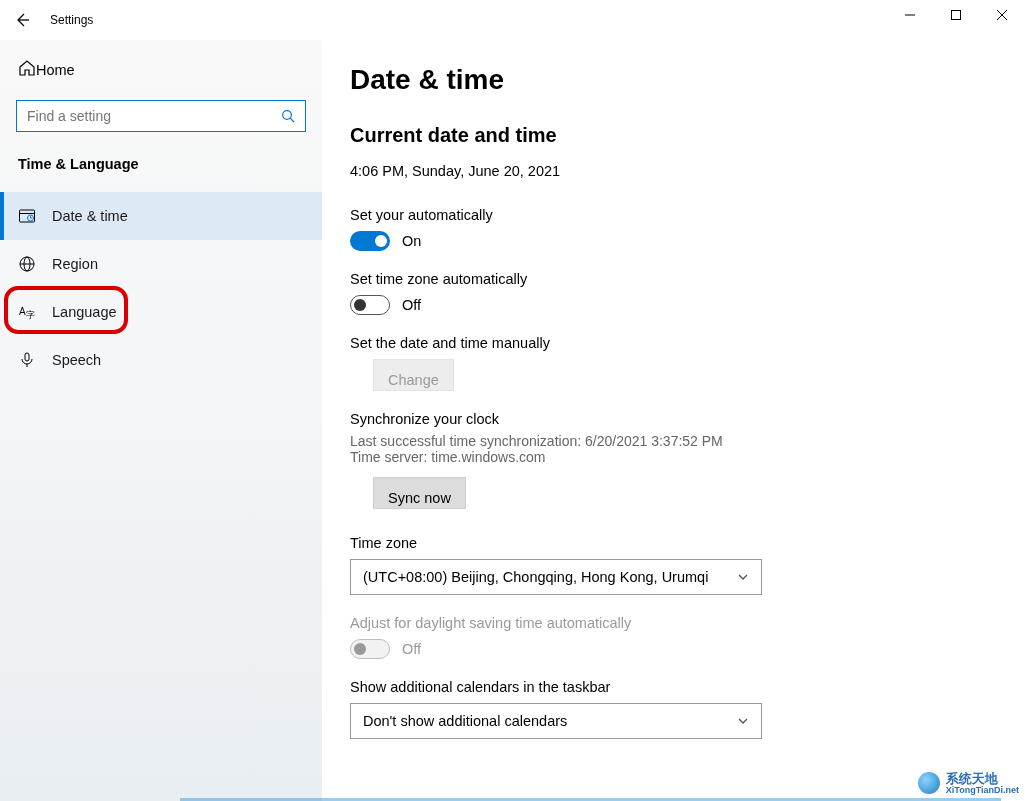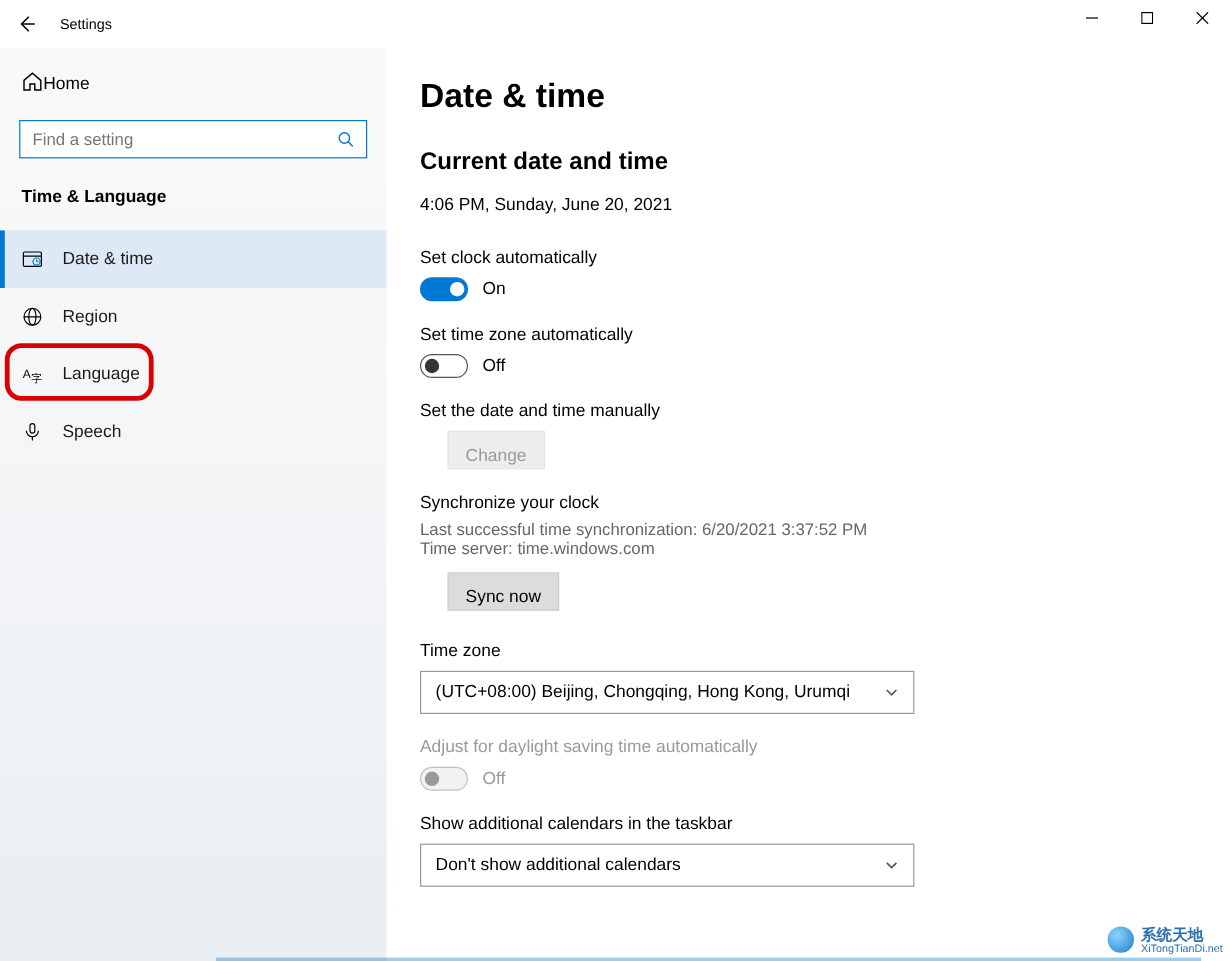--- a/index.html
+++ b/index.html
@@ -53,21 +53,21 @@
   button.win:disabled { background:#ededed; border:1px solid #e3e3e3; color:#9a9a9a; cursor:default; }
   button.sync { background:#dcdcdc; border:1px solid #cfcfcf; }
   
   .select { width:412px; height:36px; border:1px solid #999; display:flex; align-items:center; justify-content:space-between; padding:0 12px; font-size:14.5px; cursor:pointer; background:#fff; }
   .disabled-label { color:#9a9a9a; }
   
   .watermark { position:absolute; right:6px; bottom:6px; display:flex; align-items:center; gap:6px; font-size:11px; }
   .watermark .globe { width:22px; height:22px; border-radius:50%; background:radial-gradient(circle at 35% 35%,#8fd2ff,#1a7fc4); position:relative; }
   .watermark .textcol { display:flex; flex-direction:column; line-height:1.05; }
   .watermark .cn { font-weight:700; color:#2d6fb3; font-size:13px; }
-  .watermark .en { color:#2d6fb3; font-size:9px; }
+  .watermark .en { color:#2d6fb3; font-size:9px;font-weight:bold; }
   
   .bottom-strip { position:absolute; left:180px; right:24px; bottom:0; height:3px; background:#4aa3e0; opacity:.55; }
 </style>
 </head>
 <body>
 
 <div class="window">
   <div class="titlebar">
     <div class="back-btn">
       <svg width="16" height="16" viewBox="0 0 16 16">
@@ -165,21 +165,21 @@
       </ul>
     </nav>
 
     <main class="content">
       <h1 class="page">Date &amp; time</h1>
 
       <h2 class="section">Current date and time</h2>
       <div class="datetime">4:06 PM, Sunday, June 20, 2021</div>
 
       <div class="row">
-        <div class="field-label">Set clock automatically</div>
+        <div class="field-label">Set your automatically</div>
         <div class="toggle">
           <div class="tg on">
               <div class="knob"></div>
             </div>
           <span class="tglbl">On</span>
         </div>
       </div>
 
       <div class="row">
         <div class="field-label">Set time zone automatically</div>

